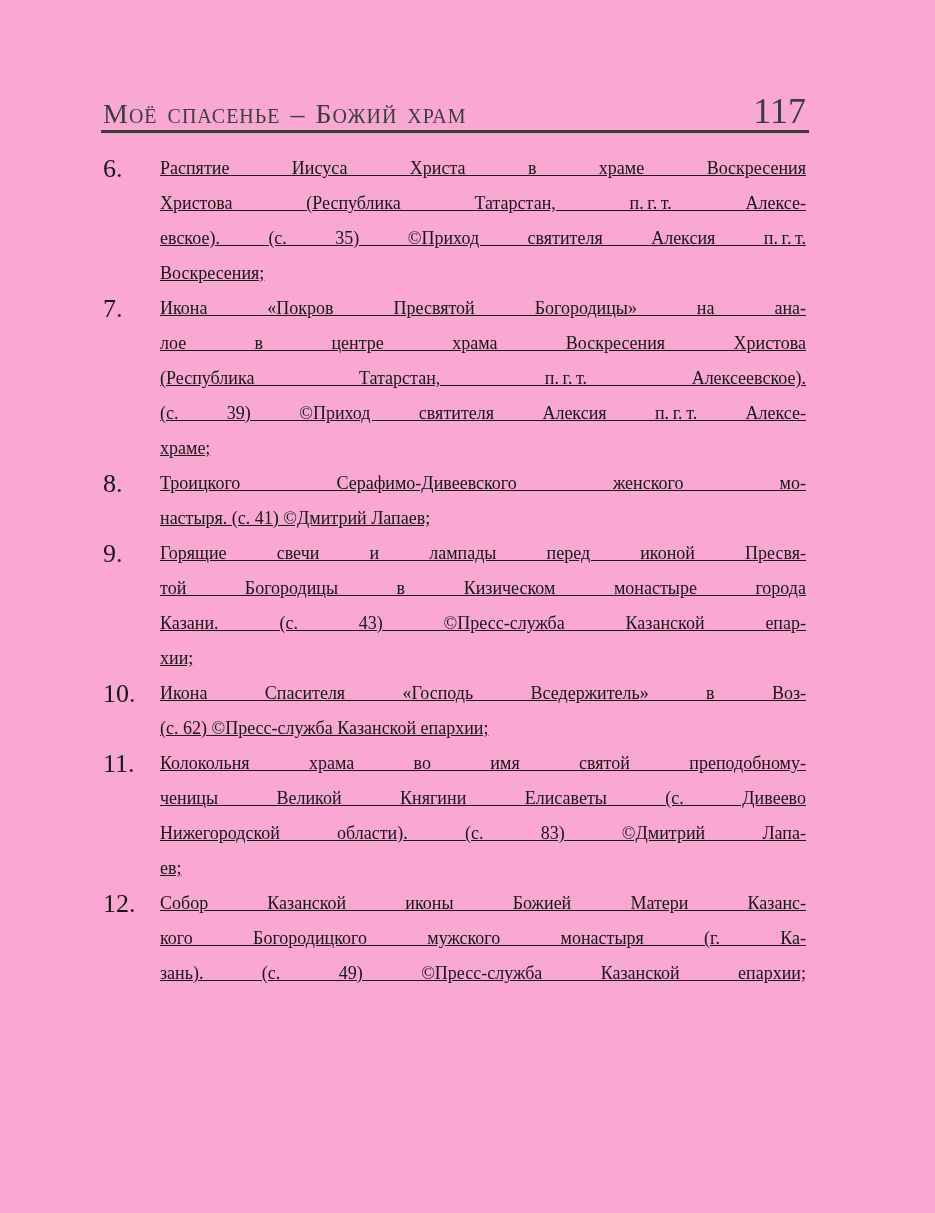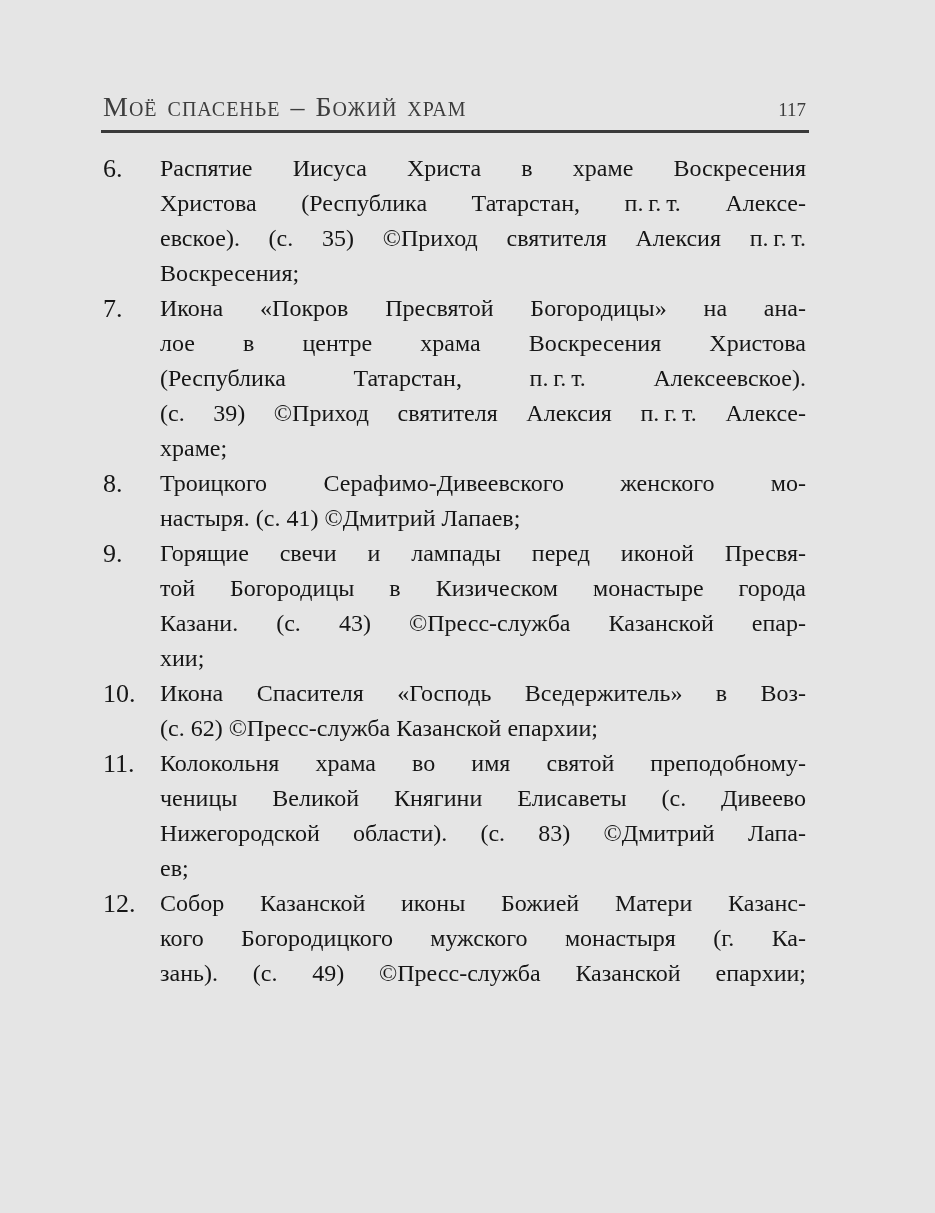--- a/index.html
+++ b/index.html
@@ -6,39 +6,39 @@
   html, body { background: #ffffff; }
   body {
     width: 935px; height: 1213px;
     font-family: "Liberation Serif", "DejaVu Serif", serif;
     color: #161616;
     position: relative;
     overflow: hidden;
   }
   .page {
     position: absolute; inset: 0;
-    background: #e5e5e5;
+    background: #f9a8d4;
   }
   .running-header {
     position: absolute;
     left: 103px; right: 129px; top: 93px;
     display: flex;
     justify-content: space-between;
     align-items: baseline;
     color: #3d3d3d;
   }
   .header-title {
     font-variant: small-caps;
     font-size: 28px;
     letter-spacing: 1px;
     word-spacing: 2px;
     line-height: 1;
   }
   .page-number {
-    font-size: 19px;
+    font-size: 36px;
     line-height: 1;
   }
   .header-rule {
     position: absolute;
     left: 101px; top: 130px;
     width: 708px; height: 3px;
     background: #3a3a3a;
   }
   .credits-list {
     position: absolute;
@@ -47,24 +47,25 @@
   }
   .item {
     display: grid;
     grid-template-columns: 57px 1fr;
   }
   .num {
     font-size: 26px;
     line-height: 35px;
   }
   .body .line {
-    font-size: 24px;
+    font-size: 18px;
     line-height: 35px;
     white-space: nowrap;
     text-align: left;
+    text-decoration: underline;
   }
   .body .line.just {
     white-space: normal;
     text-align: justify;
     text-align-last: justify;
   }
 </style>
 </head>
 <body>
 

